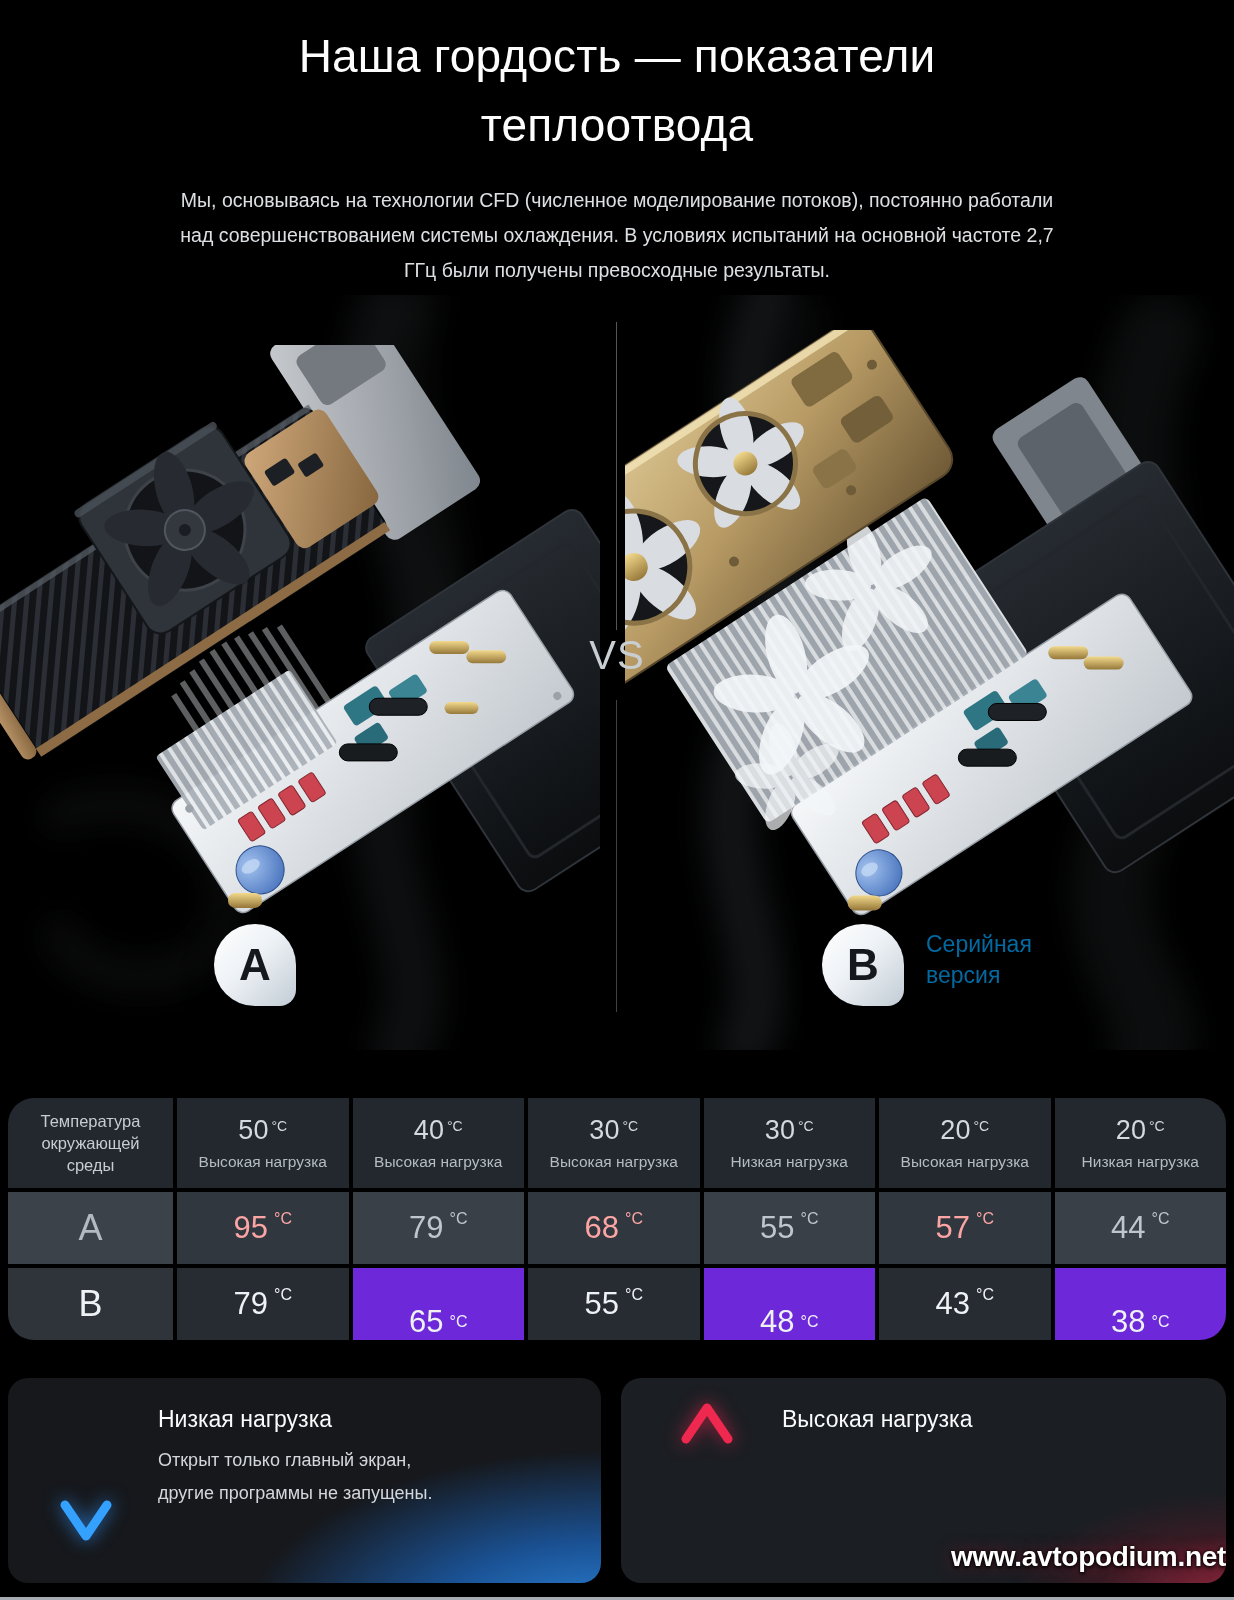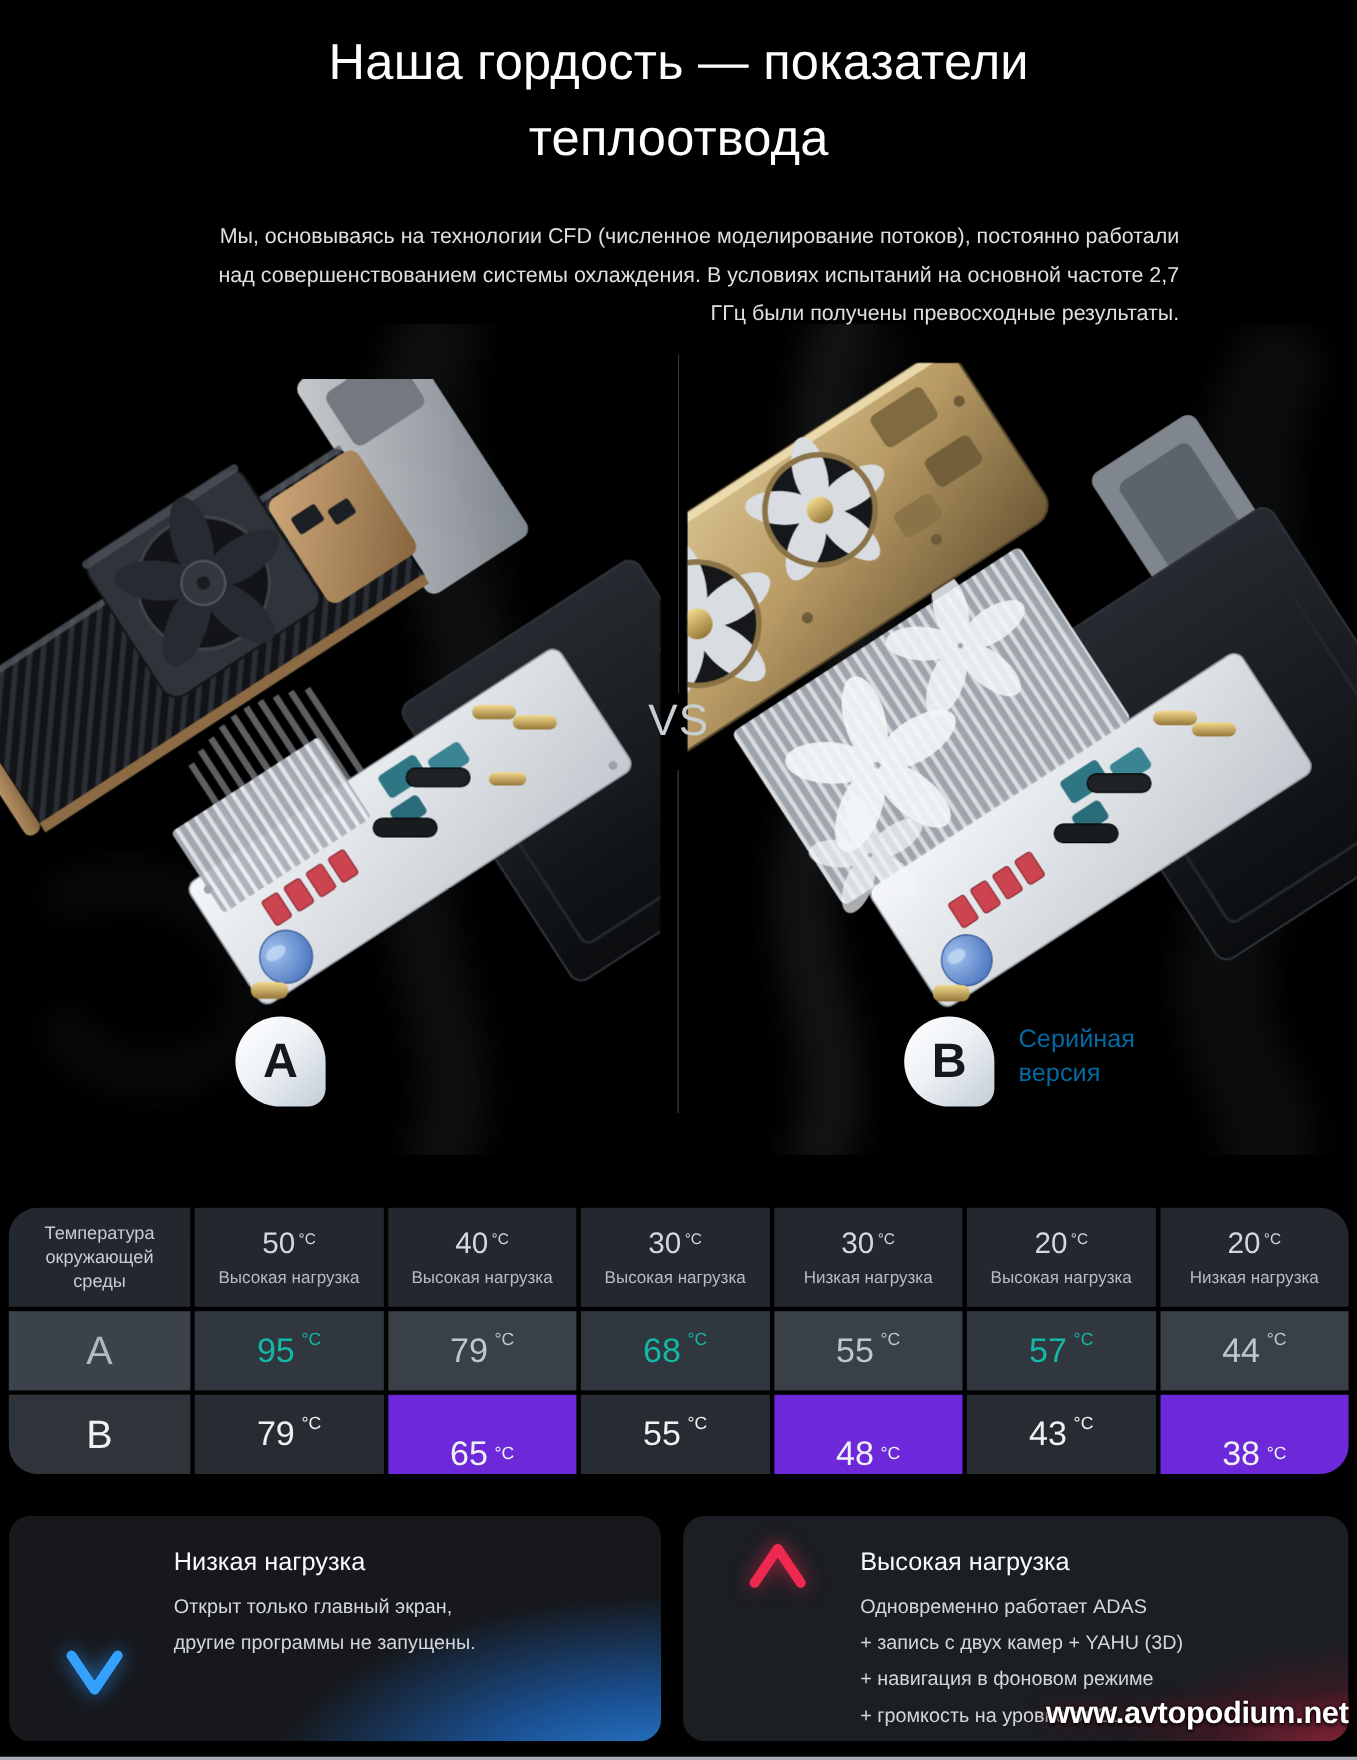--- a/index.html
+++ b/index.html
@@ -8,22 +8,22 @@
     width:1234px; height:1600px; position:relative; overflow:hidden;
     font-family:"Liberation Sans", sans-serif; color:#fff;
   }
   
   .title {
     position:absolute; top:22px; left:0; right:0; margin:0 auto; width:820px;
     font-size:46px; line-height:69px; font-weight:500; text-align:center; color:#fdfdfd;
     letter-spacing:.2px;
   }
   .intro {
-    position:absolute; top:183px; left:0; right:0; margin:15px auto; width:910px;
-    font-size:19.5px; line-height:35px; text-align:right; color:#dde0e3; font-weight:400;
+    position:absolute; top:183px; left:0; right:0; margin:0 auto; width:910px;
+    font-size:19.5px; line-height:35px; text-align:center; color:#dde0e3; font-weight:400;
   }
   
   .smoke { position:absolute; left:0; top:295px; }
   .dev-a { position:absolute; left:-5px; top:345px; }
   .dev-b { position:absolute; left:625px; top:330px; }
   .divider { position:absolute; left:616px; width:1px; background:rgba(165,172,178,.5); }
   .divider.top { top:322px; height:308px; }
   .divider.bottom { top:700px; height:312px; background:rgba(165,172,178,.38); }
   .vs {
     position:absolute; left:557px; top:633px; width:120px; text-align:center;
@@ -57,21 +57,21 @@
   .th .l { font-size:15.5px; color:#b4bcc4; margin-top:7px; }
   .corner {
     border-top-left-radius:26px; font-size:16.5px; line-height:22px;
     color:#c6ccd3; text-align:center; padding:0 14px;
   }
   .th:nth-child(7) { border-top-right-radius:26px; }
   .lab { font-size:36px; }
   .va  { flex-direction:row; font-size:31px; }
   .va .u { font-size:16px; position:relative; top:-9px; margin-left:6px; }
   .ra-lab { background:#3b424a; color:#b2b9c1; }
-  .ra-d   { background:#31373e; color:#14b8a6;align-items:center; }
+  .ra-d   { background:#31373e; color:#fca5a5;align-items:center; }
   .ra-l   { background:#3a4048; color:#bfc6ce; }
   .rb-lab { background:#2f343b; color:#eff2f5; border-bottom-left-radius:26px; }
   .rb-d   { background:#272c33; color:#eff2f5; }
   .rb-l   { background:#6d28d9; color:#eff2f5;align-items:flex-end; }
   .rb-last { border-bottom-right-radius:26px; }
   
   .card { position:absolute; top:1378px; height:205px; border-radius:20px; overflow:hidden; }
   .card-low {
     left:8px; width:593px;
     background:radial-gradient(95% 140% at 100% 125%, #2f8ce5 0%, #1a5193 32%, rgba(22,24,28,0) 64%), #16181c;
@@ -383,24 +383,18 @@
       <div>другие программы не запущены.</div>
     </div>
   </div>
 
   <div class="card card-high">
     <svg class="arrow-red" width="64" height="170" viewBox="0 0 64 170">
       <path d="M 11 43 L 32 12 L 53 43" fill="none" stroke="#ef2850" stroke-width="9" stroke-linecap="round" stroke-linejoin="round"></path>
       <line x1="32" y1="14" x2="32" y2="156" stroke="url(#g-redarrow)" stroke-width="7" stroke-linecap="round"></line>
     </svg>
     <div class="card-title">Высокая нагрузка</div>
-    <div class="card-body">
-      <div>Одновременно работает ADAS</div>
-      <div>+ запись с двух камер + YAHU (3D)</div>
-      <div>+ навигация в фоновом режиме</div>
-      <div>+ громкость на уровне от 21.</div>
-    </div>
   </div>
 
   <div class="watermark">www.avtopodium.net</div>
   <div class="bottom-strip"></div>
 
 </div>
 
 </body></html>

